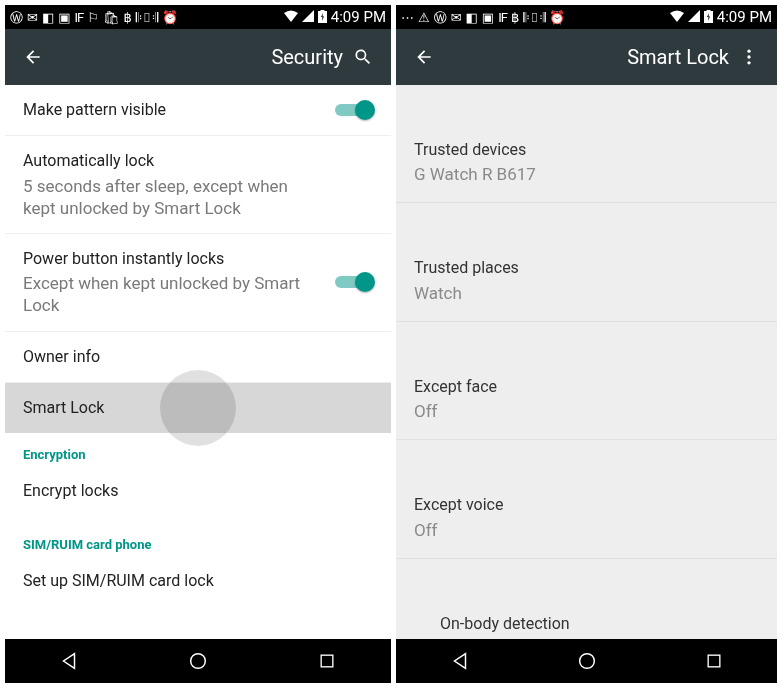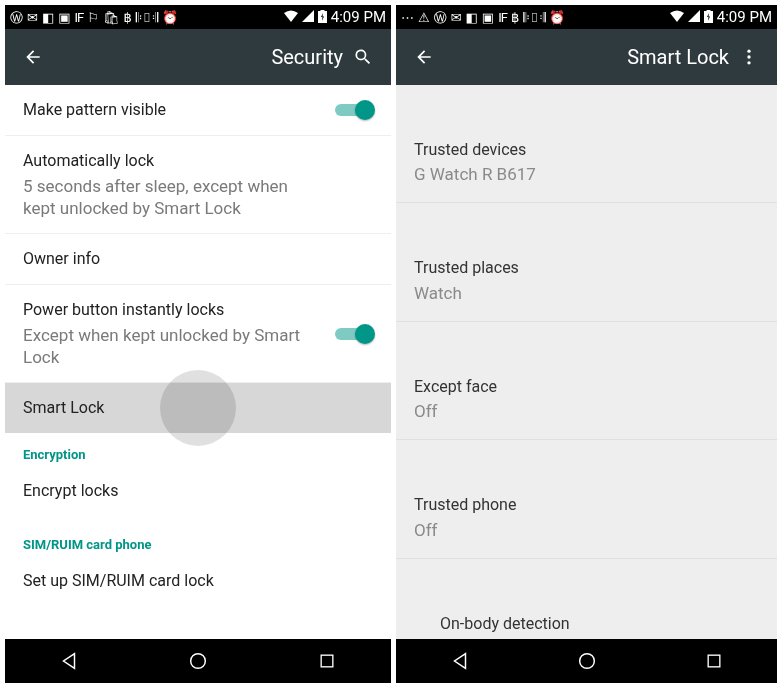--- a/index.html
+++ b/index.html
@@ -244,32 +244,32 @@
 
       <div class="list-item">
         <div class="list-text">
           <div class="list-title">Automatically lock</div>
           <div class="list-sub">5 seconds after sleep, except when kept unlocked by Smart Lock</div>
         </div>
       </div>
 
       <div class="list-item">
         <div class="list-text">
-          <div class="list-title">Owner info</div>
-        </div>
-      </div>
-
-      <div class="list-item">
-        <div class="list-text">
           <div class="list-title">Power button instantly locks</div>
           <div class="list-sub">Except when kept unlocked by Smart Lock</div>
         </div>
         <div class="switch">
           <div class="switch-track"></div>
             <div class="switch-thumb"></div>
+        </div>
+      </div>
+
+      <div class="list-item">
+        <div class="list-text">
+          <div class="list-title">Owner info</div>
         </div>
       </div>
 
       <div class="list-item pressed" style="border-bottom:none;">
         <div class="list-text">
           <div class="list-title">Smart Lock</div>
         </div>
       </div>
 
       <div class="section-header">Encryption</div>
@@ -375,21 +375,21 @@
 
       <div class="list-item">
         <div class="list-text">
           <div class="list-title">Except face</div>
           <div class="list-sub">Off</div>
         </div>
       </div>
 
       <div class="list-item">
         <div class="list-text">
-          <div class="list-title">Trusted phone</div>
+          <div class="list-title">Except voice</div>
           <div class="list-sub">Off</div>
         </div>
       </div>
 
       <div class="list-item" style="border-bottom:none;padding-left:44px;">
         <div class="list-text">
           <div class="list-title">On-body detection</div>
           <div class="list-sub">On</div>
         </div>
       </div>

